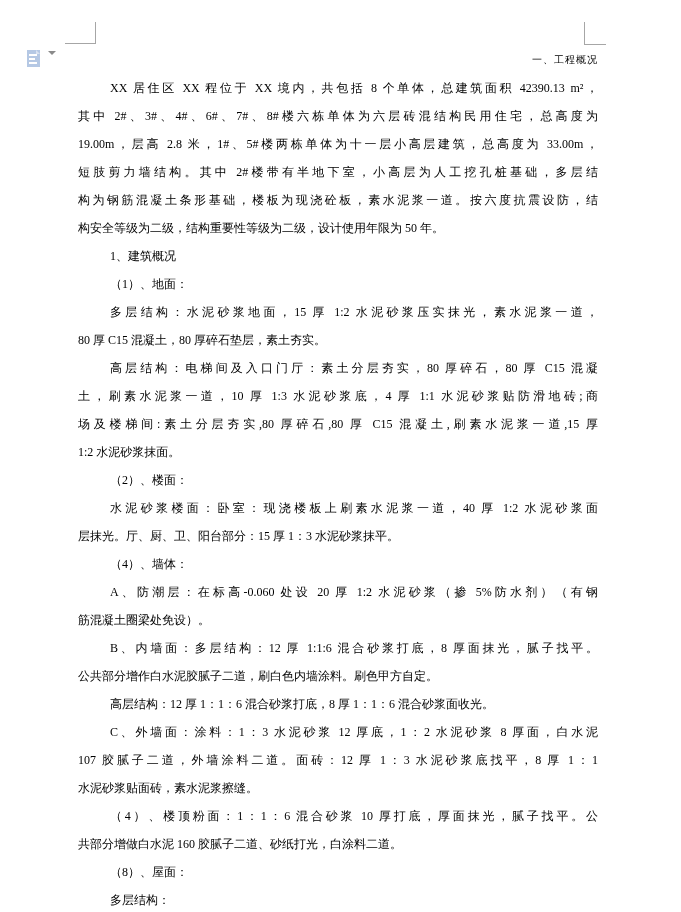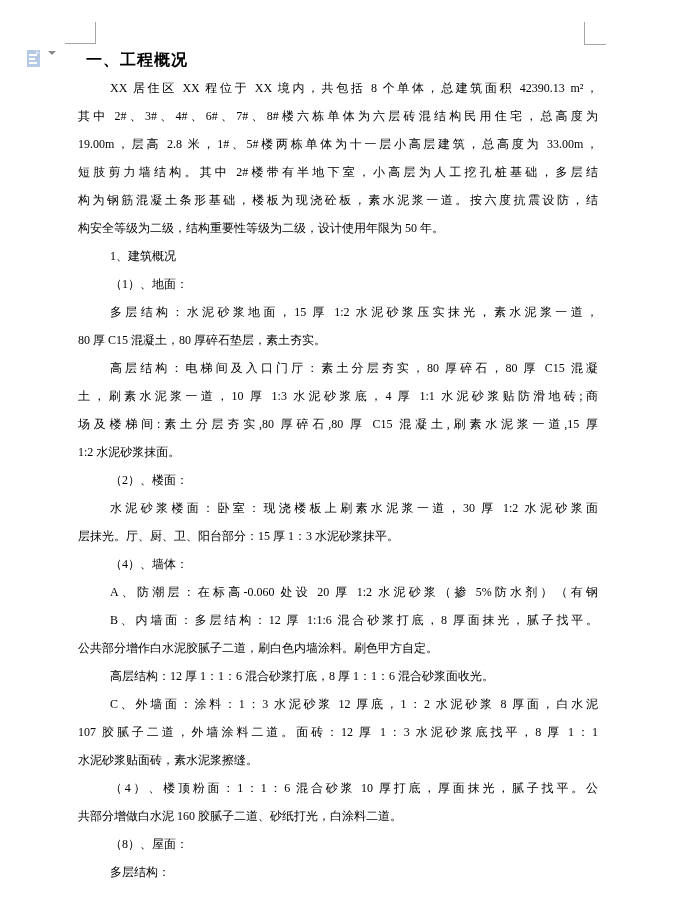--- a/index.html
+++ b/index.html
@@ -32,21 +32,21 @@
   .textarea{position:absolute;left:78px;top:46px;width:520px;}
   .line{
     height:28px;line-height:28px;font-size:12px;
     white-space:nowrap;overflow:visible;
   }
   .line.full{
     white-space:normal;
     text-align:justify;text-align-last:justify;
   }
   .indent{padding-left:32px;}
-  .head{font-weight:bold;font-size:16px;padding-left:8px;letter-spacing:1px;}
+  .head{font-weight:normal;font-size:10px;padding-left:8px;letter-spacing:1px;text-align:right;}
 </style>
 </head>
 <body>
 
 <div class="page">
 
   <div class="crop-left"></div>
   <div class="crop-right"></div>
 
   <div class="paste-btn">
@@ -75,24 +75,25 @@
     <div class="line">构安全等级为二级，结构重要性等级为二级，设计使用年限为 50 年。</div>
     <div class="line indent">1、建筑概况</div>
     <div class="line indent">（1）、地面：</div>
     <div class="line indent full">多层结构：水泥砂浆地面，15 厚 1:2 水泥砂浆压实抹光，素水泥浆一道，</div>
     <div class="line">80 厚 C15 混凝土，80 厚碎石垫层，素土夯实。</div>
     <div class="line indent full">高层结构：电梯间及入口门厅：素土分层夯实，80 厚碎石，80 厚 C15 混凝</div>
     <div class="line full">土，刷素水泥浆一道，10 厚 1:3 水泥砂浆底，4 厚 1:1 水泥砂浆贴防滑地砖;商</div>
     <div class="line full">场及楼梯间:素土分层夯实,80 厚碎石,80 厚 C15 混凝土,刷素水泥浆一道,15 厚</div>
     <div class="line">1:2 水泥砂浆抹面。</div>
     <div class="line indent">（2）、楼面：</div>
-    <div class="line indent full">水泥砂浆楼面：卧室：现浇楼板上刷素水泥浆一道，30 厚 1:2 水泥砂浆面</div>
+    <div class="line indent full">水泥砂浆楼面：卧室：现浇楼板上刷素水泥浆一道，40 厚 1:2 水泥砂浆面</div>
     <div class="line">层抹光。厅、厨、卫、阳台部分：15 厚 1：3 水泥砂浆抹平。</div>
     <div class="line indent">（4）、墙体：</div>
     <div class="line indent full">A、防潮层：在标高-0.060 处设 20 厚 1:2 水泥砂浆（掺 5%防水剂）（有钢</div>
+    <div class="line">筋混凝土圈梁处免设）。</div>
     <div class="line indent full">B、内墙面：多层结构：12 厚 1:1:6 混合砂浆打底，8 厚面抹光，腻子找平。</div>
     <div class="line">公共部分增作白水泥胶腻子二道，刷白色内墙涂料。刷色甲方自定。</div>
     <div class="line indent">高层结构：12 厚 1：1：6 混合砂浆打底，8 厚 1：1：6 混合砂浆面收光。</div>
     <div class="line indent full">C、外墙面：涂料：1：3 水泥砂浆 12 厚底，1：2 水泥砂浆 8 厚面，白水泥</div>
     <div class="line full">107 胶腻子二道，外墙涂料二道。面砖：12 厚 1：3 水泥砂浆底找平，8 厚 1：1</div>
     <div class="line">水泥砂浆贴面砖，素水泥浆擦缝。</div>
     <div class="line indent full">（4）、楼顶粉面：1：1：6 混合砂浆 10 厚打底，厚面抹光，腻子找平。公</div>
     <div class="line">共部分增做白水泥 160 胶腻子二道、砂纸打光，白涂料二道。</div>
     <div class="line indent">（8）、屋面：</div>
     <div class="line indent">多层结构：</div>

